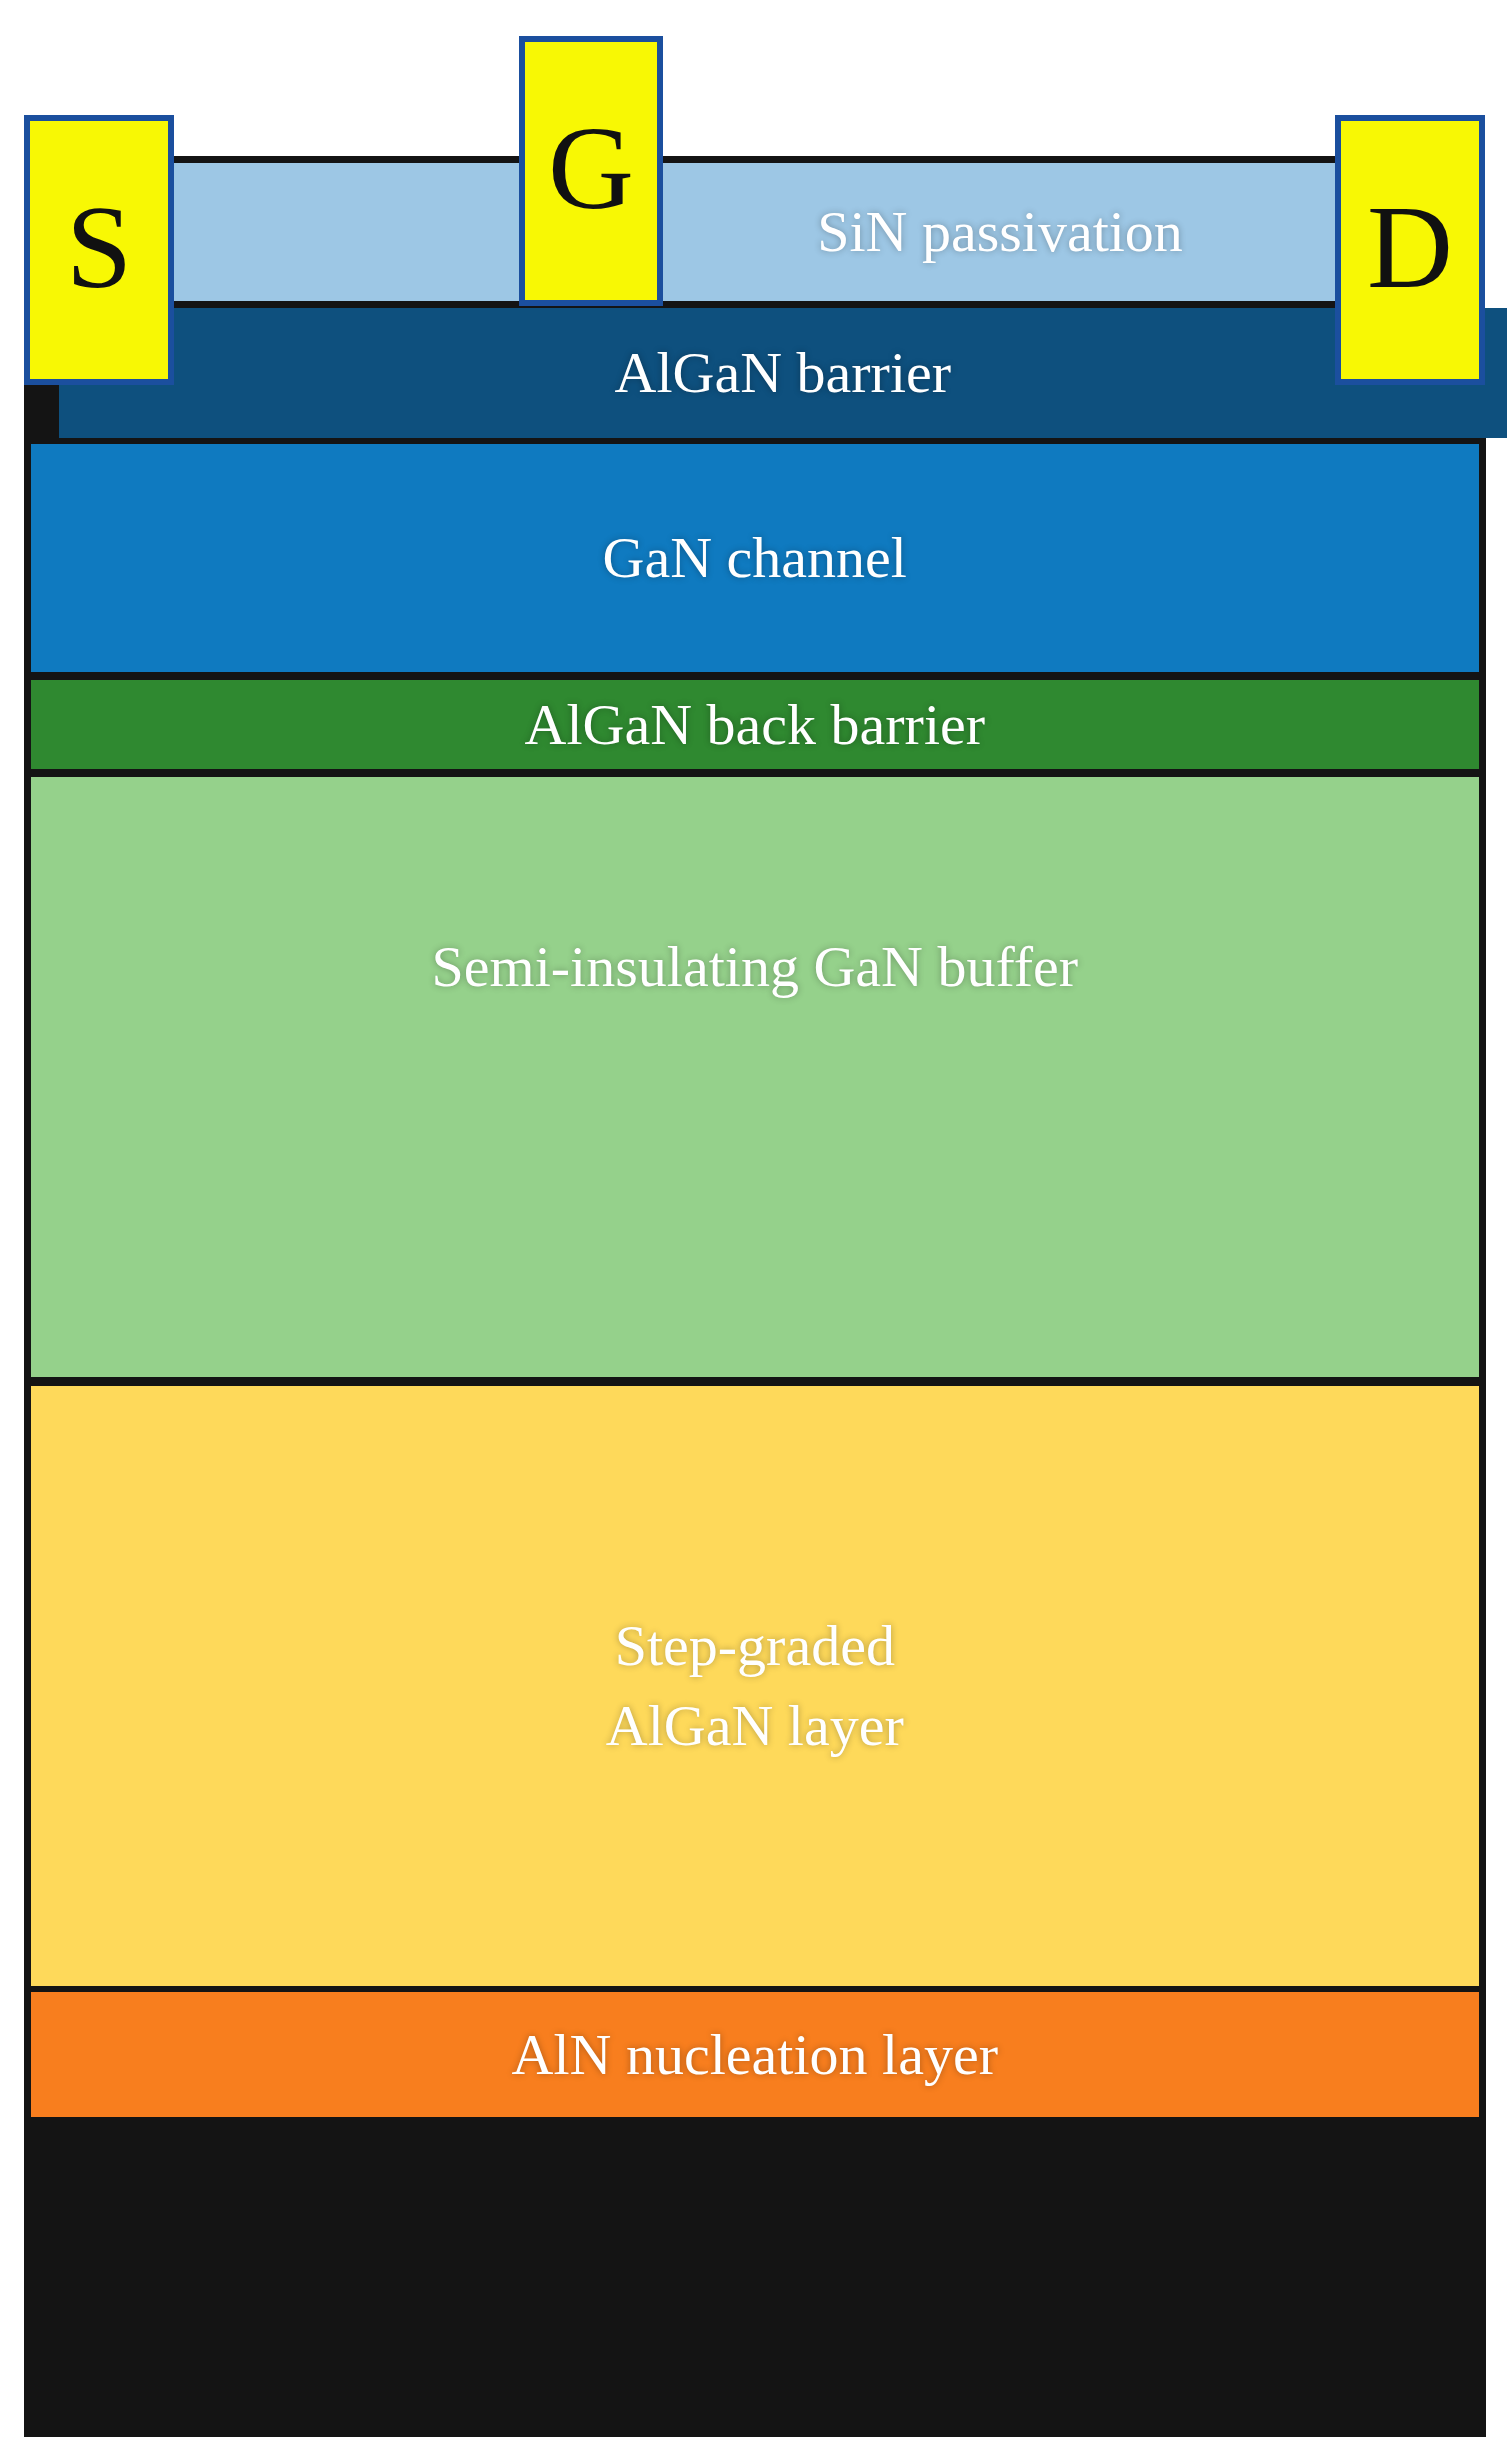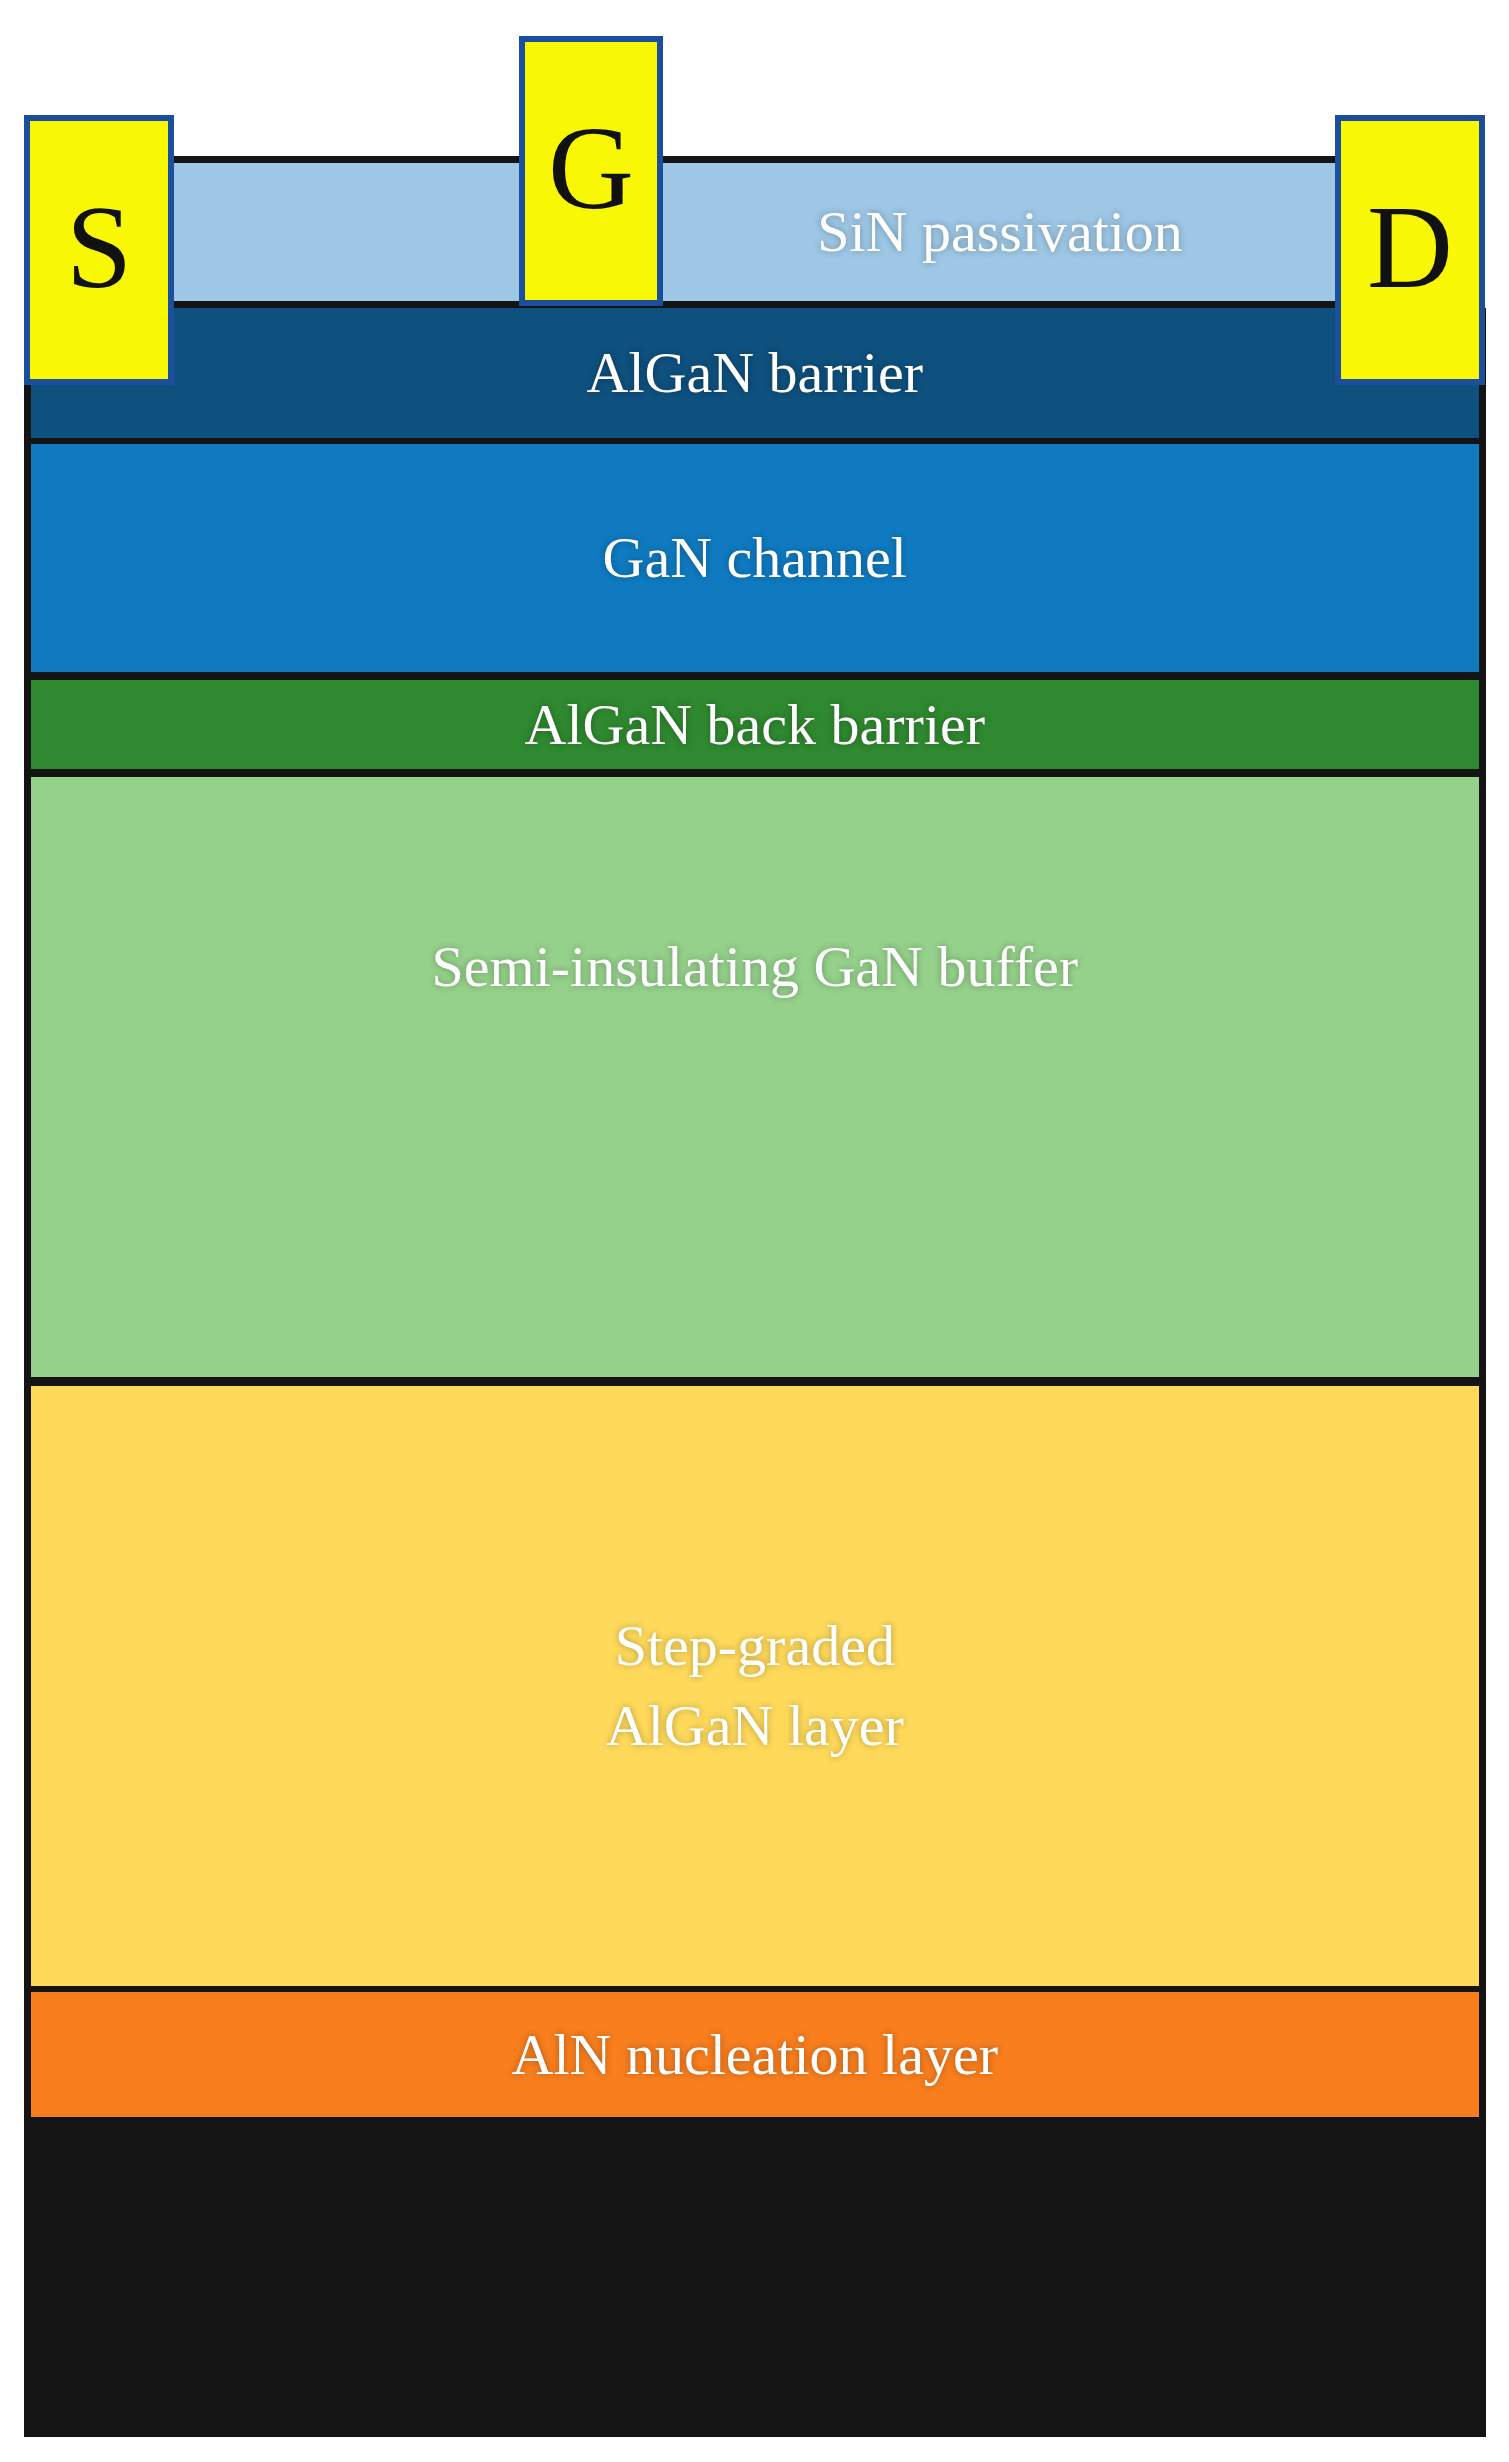--- a/index.html
+++ b/index.html
@@ -27,21 +27,21 @@
   }
   .layer {
     position: absolute;
     left: 6.8px;
     width: 1448px;
     display: flex;
     align-items: center;
     justify-content: center;
     flex-direction: column;
   }
-  .l-barrier   { top: 0px;    height: 130px; }
+  .l-barrier   { top: 0px;    height: 130px; margin-left: 28px; }
   .l-channel   { top: 136px;  height: 228px; }
   .l-back      { top: 372px;  height: 89px; }
   .l-buffer    { top: 469px;  height: 600px; }
   .l-step      { top: 1078px; height: 600px; }
   .l-aln       { top: 1684px; height: 125px; }
   .l-substrate { top: 1814px; height: 306px; }
 
   .layer-label {
     color: #ffffff;
     font-size: 58px;

